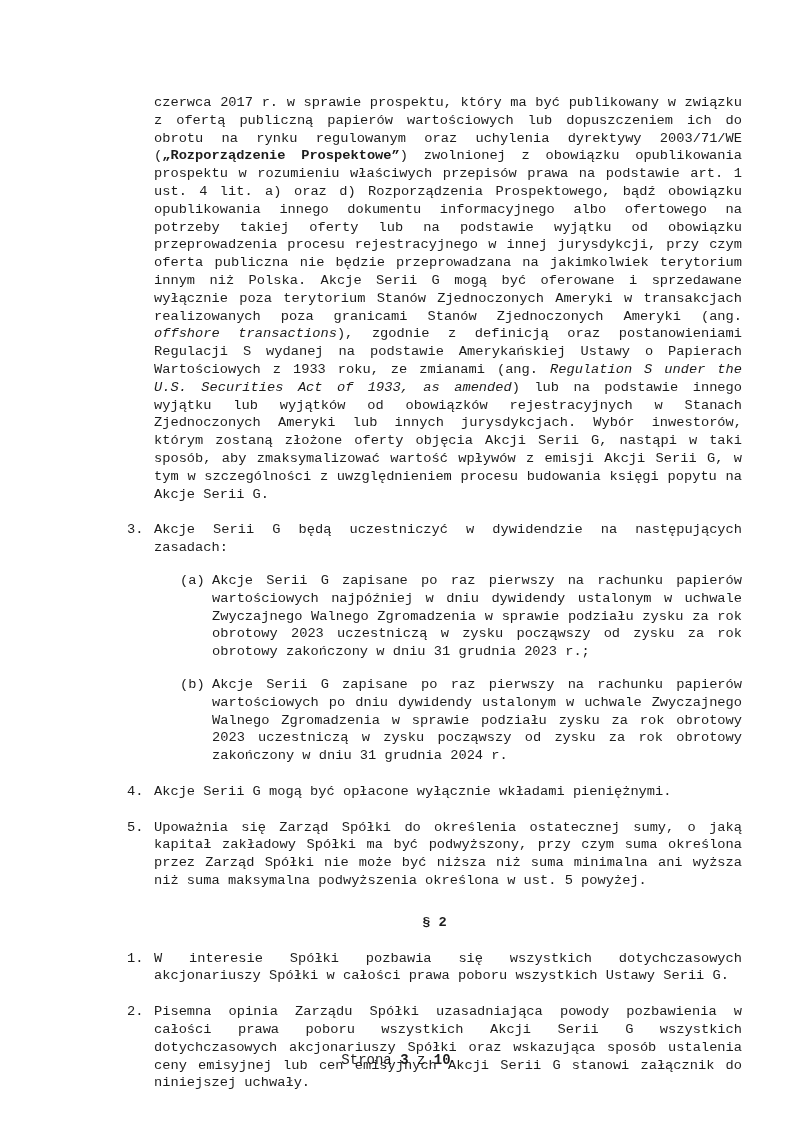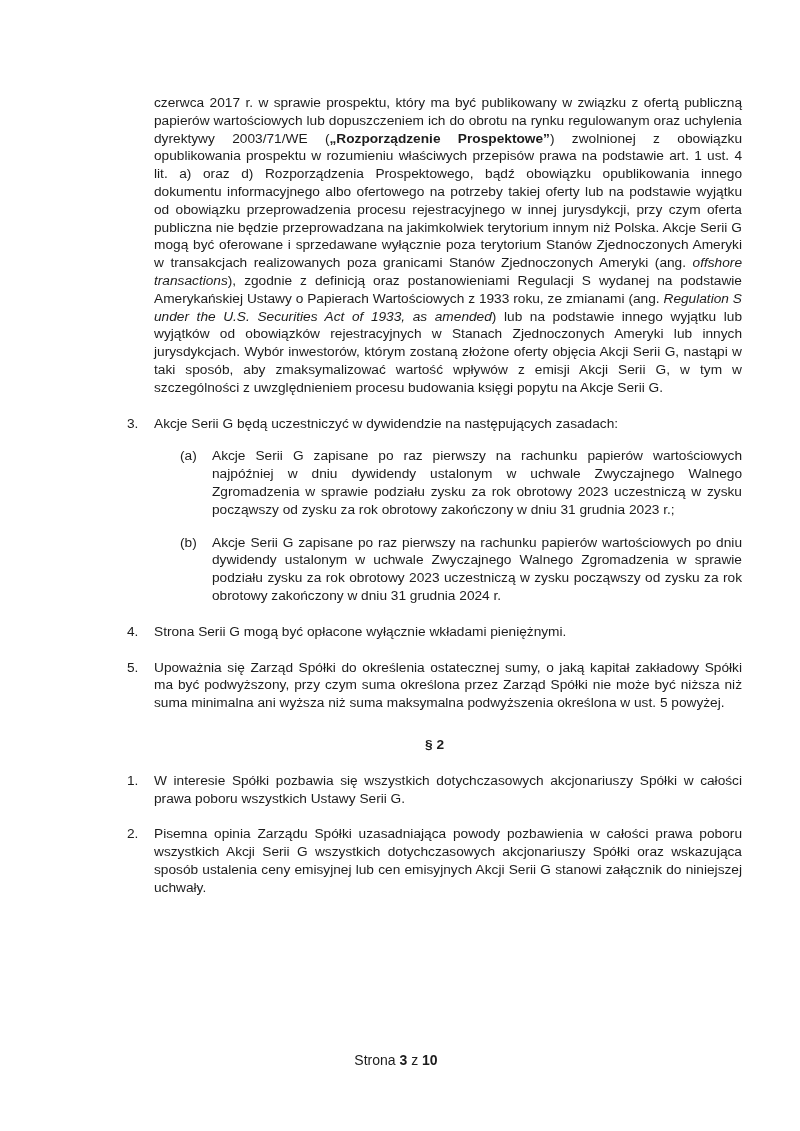--- a/index.html
+++ b/index.html
@@ -3,21 +3,21 @@
 <meta charset="utf-8">
 <style>
   html, body { margin: 0; padding: 0; background: #ffffff; }
   .page {
     position: relative;
     width: 736px;
     height: 1131px;
     margin: 0 auto;
     background: #ffffff;
     color: #1c1c1c;
-    font-family: Liberation Sans, sans-serif;
+    font-family: Liberation Mono, monospace;
     font-size: 13.7px;
     line-height: 17.8px;
     overflow: hidden;
   }
   .content {
     position: absolute;
     left: 95px;
     top: 94px;
     width: 615px;
   }
@@ -82,21 +82,21 @@
         <div class="subitem">
           <div class="letter">(a)</div>
           <div class="body"><span>Akcje Serii G zapisane po raz pierwszy na rachunku papierów wartościowych najpóźniej w dniu dywidendy ustalonym w uchwale Zwyczajnego Walnego Zgromadzenia w sprawie podziału zysku za rok obrotowy 2023 uczestniczą w zysku począwszy od zysku za rok obrotowy zakończony w dniu 31 grudnia 2023 r.;</span></div>
         </div>
         <div class="subitem">
           <div class="letter">(b)</div>
           <div class="body"><span>Akcje Serii G zapisane po raz pierwszy na rachunku papierów wartościowych po dniu dywidendy ustalonym w uchwale Zwyczajnego Walnego Zgromadzenia w sprawie podziału zysku za rok obrotowy 2023 uczestniczą w zysku począwszy od zysku za rok obrotowy zakończony w dniu 31 grudnia 2024 r.</span></div>
         </div>
         <div class="item">
           <div class="num">4.</div>
-          <div class="body"><span>Strona Serii G mogą być opłacone wyłącznie wkładami pieniężnymi.</span></div>
+          <div class="body"><span>Akcje Serii G mogą być opłacone wyłącznie wkładami pieniężnymi.</span></div>
         </div>
         <div class="item">
           <div class="num">5.</div>
           <div class="body"><span>Upoważnia się Zarząd Spółki do określenia ostatecznej sumy, o jaką kapitał zakładowy Spółki ma być podwyższony, przy czym suma określona przez Zarząd Spółki nie może być niższa niż suma minimalna ani wyższa niż suma maksymalna podwyższenia określona w ust. 5 powyżej.</span></div>
         </div>
       </div>
 
     <div class="section-heading">§ 2</div>
 
     <div>

